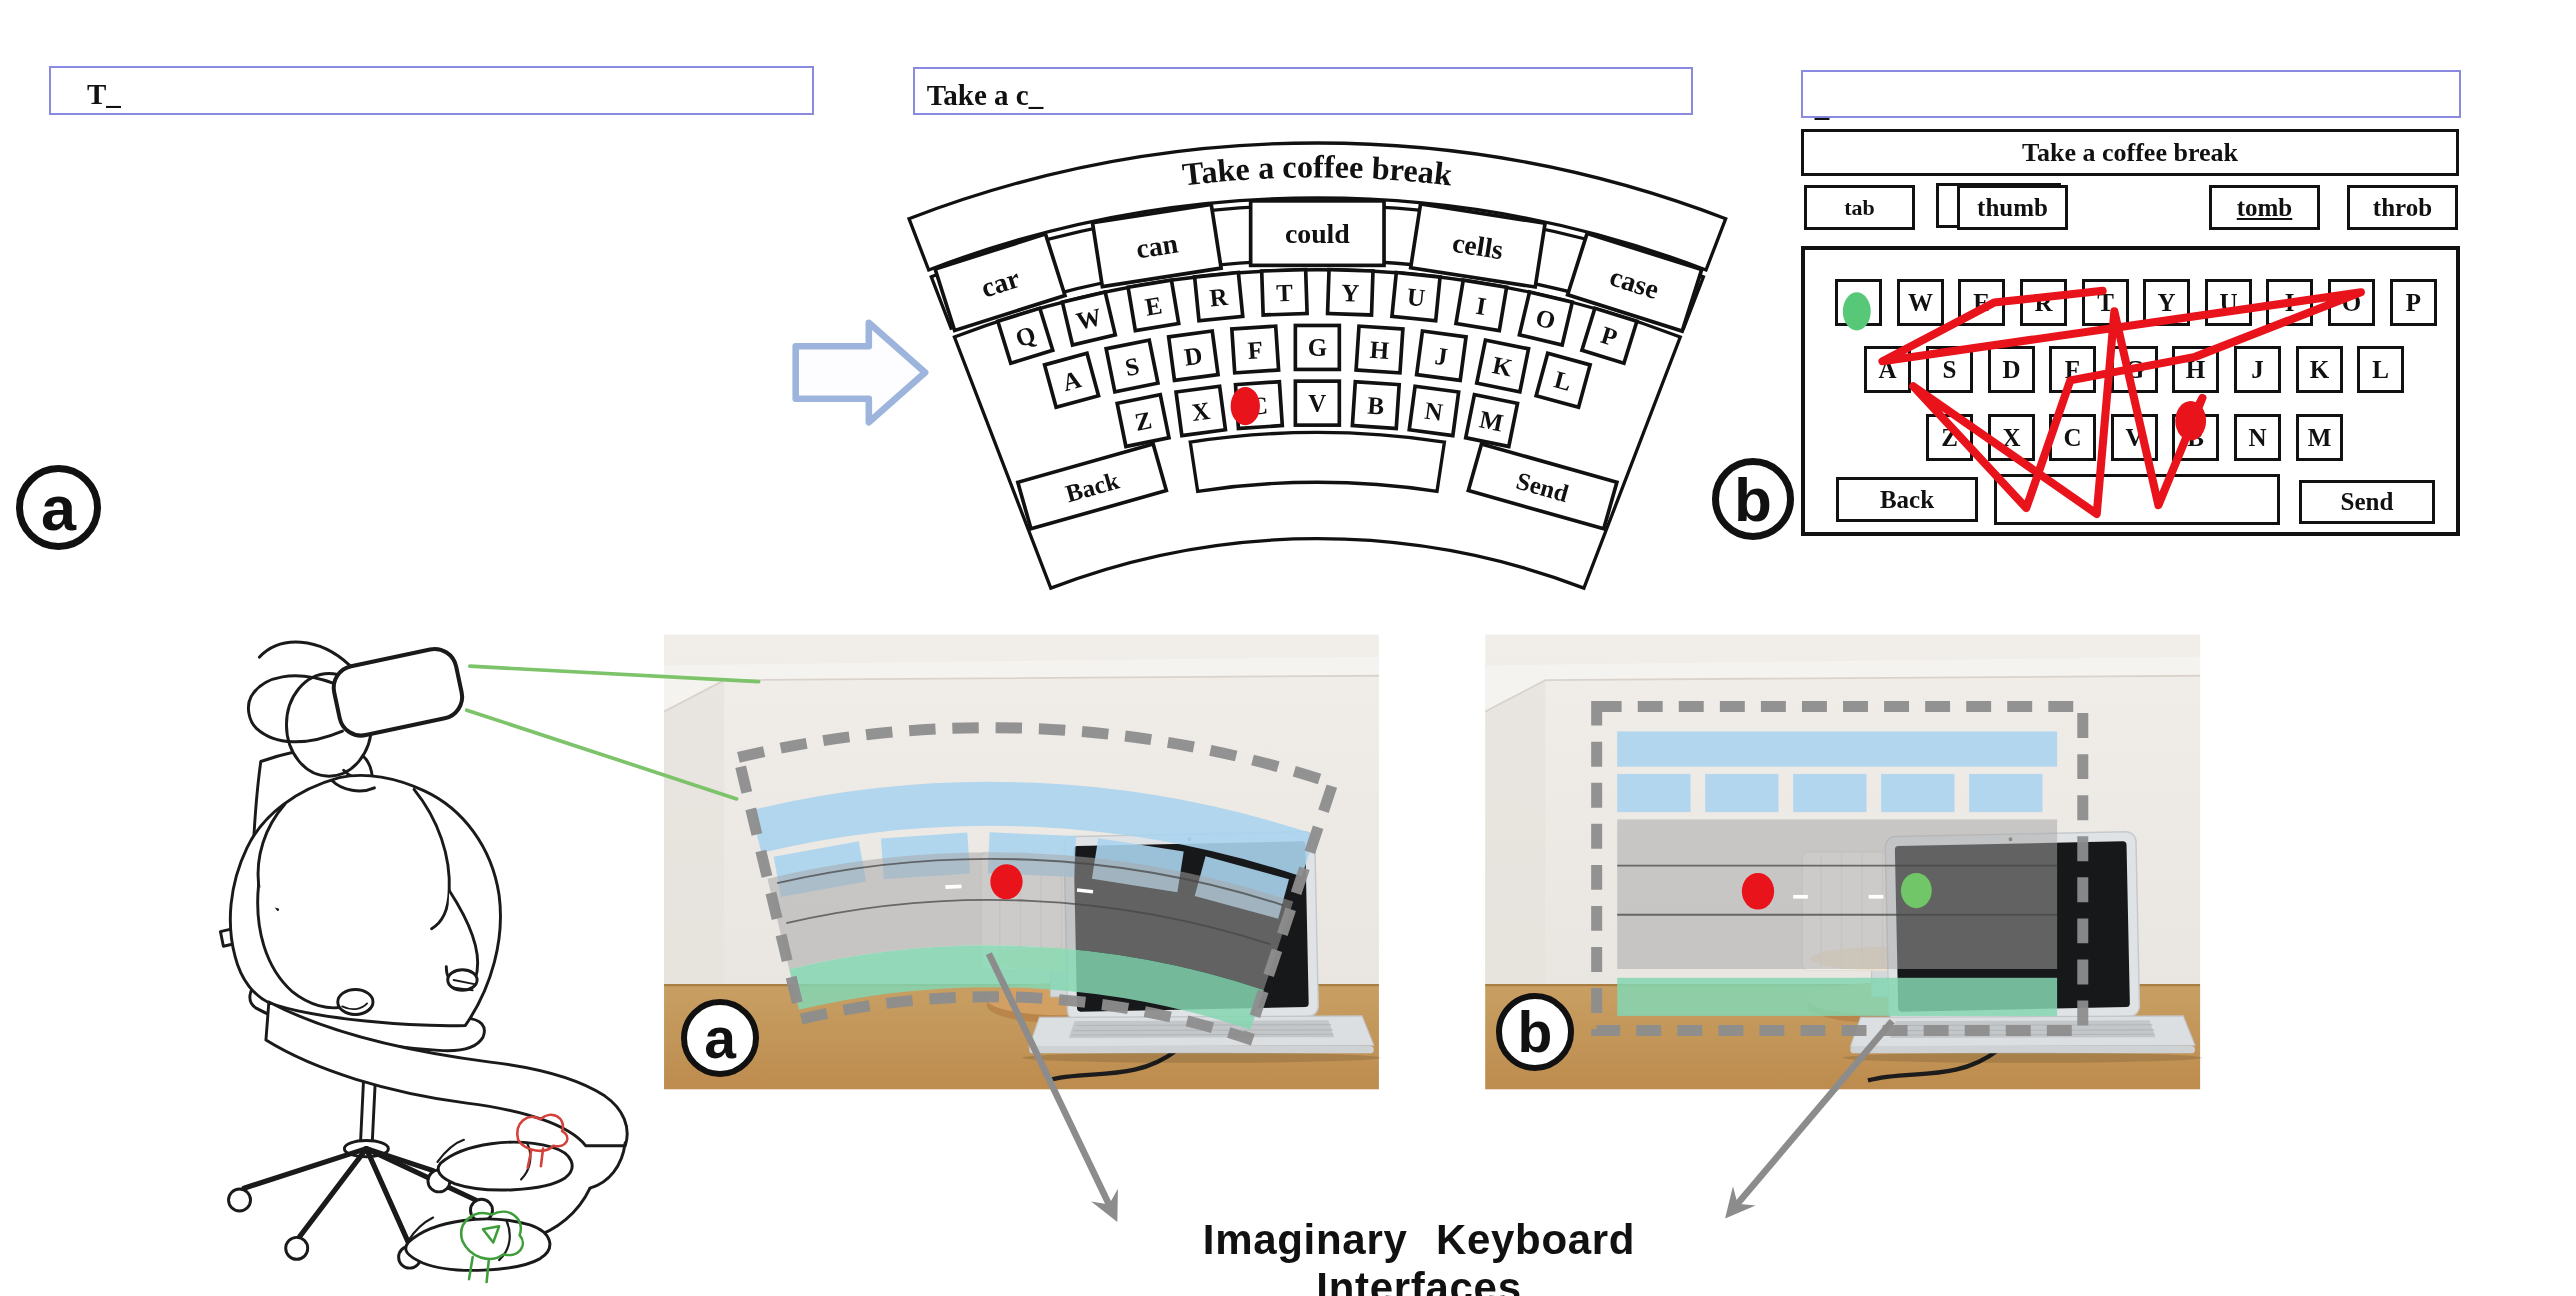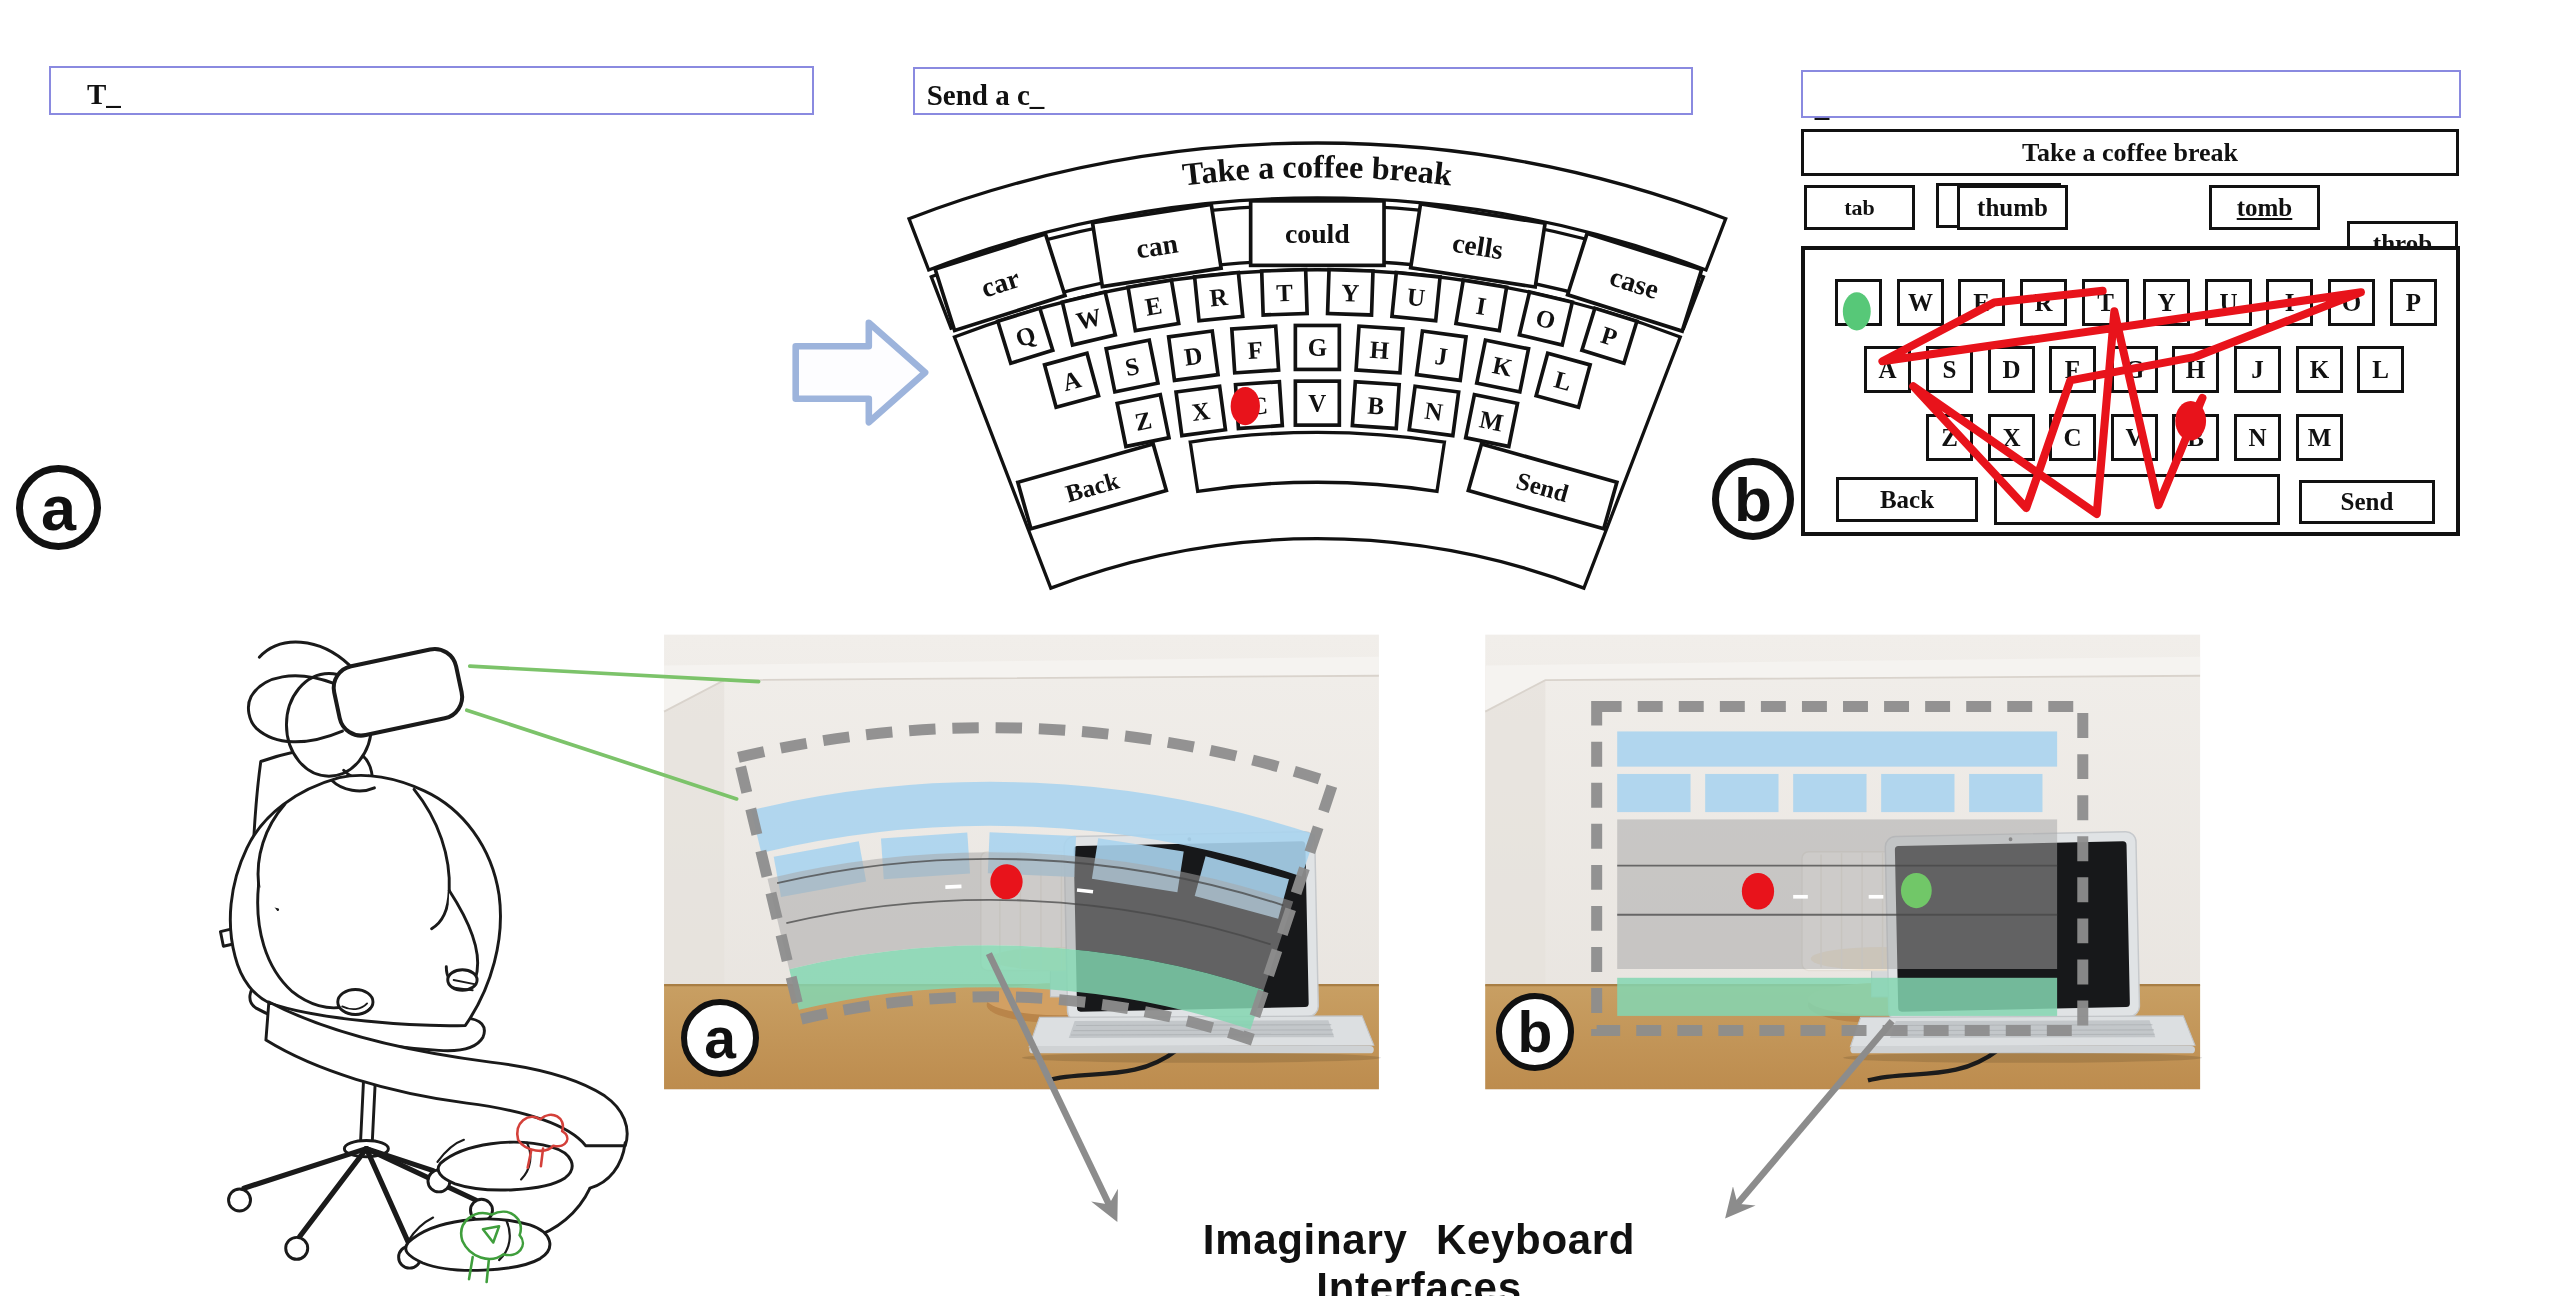--- a/index.html
+++ b/index.html
@@ -22,21 +22,21 @@
        color:#111;text-align:center;word-spacing:16px;letter-spacing:0.7px;}
   svg{position:absolute;overflow:visible;}
 </style>
 </head>
 <body>
 
 <div class="abs textbox" style="left:49px;top:66px;width:765px;height:49px;padding-left:36px;">T_</div>
 
 <div class="abs circle-label" style="left:16px;top:465px;width:85px;height:85px;font-size:63px;">a</div>
 
-<div class="abs textbox" style="left:913px;top:67px;width:780px;height:48px;">Send a c_</div>
+<div class="abs textbox" style="left:913px;top:67px;width:780px;height:48px;">Take a c_</div>
 
 <svg class="abs" style="left:788px;top:314px;" width="147" height="117" viewBox="1075 428 200 160">
   <path d="M 1085 472 L 1185 472 L 1185 440 L 1262 508 L 1185 576 L 1185 544 L 1085 544 Z" fill="#fdfdff" stroke="#9db4dc" stroke-width="9" stroke-linejoin="round"></path>
 </svg>
 
 <svg id="curved-kb" class="abs" style="left:899px;top:132px;" width="866" height="458" viewBox="1225 180 1180 625">
     <path d="M 1237.737838457058 298.28243679685124 A 1555 1555 0 0 1 2352.262161542942 298.28243679685124 L 2325.3845653270446 368.30096878414133 A 1480 1480 0 0 0 1264.6154346729556 368.30096878414133 Z" fill="#fff" stroke="#111" stroke-width="4.5"></path>
     <path d="M 1268.1991141684086 377.63677304911334 A 1470 1470 0 0 1 2321.8008858315916 377.63677304911334 L 2294.9232896156936 447.65530503640366 A 1395 1395 0 0 0 1295.0767103843061 447.65530503640366 Z" fill="#fff" stroke="#111" stroke-width="4.5"></path>
     <path d="M 1299.735493728395 459.7918505808673 A 1382 1382 0 0 1 2290.264506271605 459.7918505808673 L 2158.7434687884797 802.4158671053402 A 1015 1015 0 0 0 1431.2565312115203 802.4158671053402 Z" fill="#fff" stroke="#111" stroke-width="4.5"></path>
     <path id="titleArc" d="M 1304.0432230786078 324.1579879962303 A 1508 1508 0 0 1 2285.9567769213922 324.1579879962303" fill="none"></path>
@@ -181,21 +181,21 @@
 
 <div class="abs textbox" style="left:1801px;top:70px;width:660px;height:48px;padding-top:17.6px;">_</div>
 
 <div class="abs blackbox" style="left:1801px;top:129px;width:658px;height:47px;font-size:26px;">Take a coffee break</div>
 
 <div id="flat-suggestions">
     <div class="abs blackbox" style="left: 1804px; top: 185px; width: 111px; height: 45px; font-size: 22px;">tab</div>
     <div class="abs blackbox" style="left: 1936px; top: 183px; width: 125px; height: 45px; font-size: 22px;">tub</div>
     <div class="abs blackbox" style="left: 1957px; top: 185px; width: 111px; height: 45px; font-size: 25px;">thumb</div>
     <div class="abs blackbox" style="left: 2209px; top: 185px; width: 111px; height: 45px; font-size: 25px; text-decoration: underline;">tomb</div>
-    <div class="abs blackbox" style="left: 2347px; top: 185px; width: 111px; height: 45px; font-size: 25px; margin-top: 36px;">throb</div>
+    <div class="abs blackbox" style="left: 2347px; top: 185px; width: 111px; height: 45px; font-size: 25px;">throb</div>
   </div>
 
 <div id="flat-kb" class="abs" style="left:1801px;top:246px;width:659px;height:290px;">
     <div class="key" style="left: 30px; top: 29px;">Q</div>
     <div class="key" style="left: 92px; top: 29px;">W</div>
     <div class="key" style="left: 153px; top: 29px;">E</div>
     <div class="key" style="left: 215px; top: 29px;">R</div>
     <div class="key" style="left: 277px; top: 29px;">T</div>
     <div class="key" style="left: 338px; top: 29px;">Y</div>
     <div class="key" style="left: 400px; top: 29px;">U</div>

